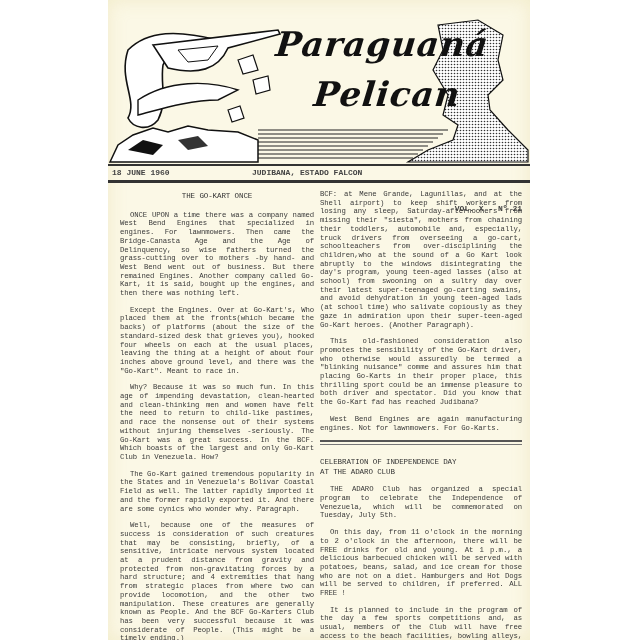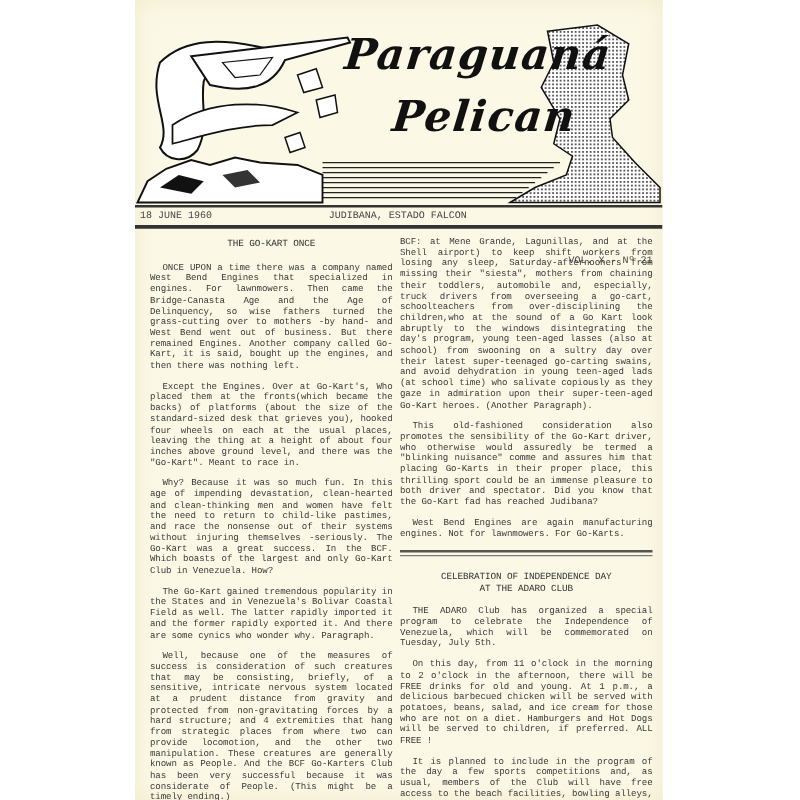--- a/index.html
+++ b/index.html
@@ -20,37 +20,37 @@
   .masthead svg { position: absolute; left: 0; top: 0; }
   .title-line {
     position: absolute; font-family: "DejaVu Serif", serif; font-style: italic; font-weight: bold;
     color: #111; font-size: 34px; letter-spacing: 1px; transform: skewX(-6deg);
   }
   .title-1 { left: 168px; top: 24px; }
   .title-2 { left: 206px; top: 74px; }
   .dateline {
     position: absolute; left: 0; top: 164px; width: 422px; height: 14px;
     border-top: 2px solid #333; border-bottom: 3px solid #333;
-    font-size: 8px; line-height: 12px; color: #444;
+    font-size: 8px; line-height: 12px; color: #444; font-weight: bold;
   }
   .dateline span { position: absolute; top: 1px; }
   .dl-date { left: 4px; }
-  .dl-place { left: 155px; }
+  .dl-place { left: 144px; }
   .dl-vol { right: 8px; margin-top: 36px; }
   .col {
     position: absolute; top: 192px; font-size: 7.3px; line-height: 8.7px; color: #3a3a3a;
     text-align: justify; letter-spacing: -0.1px;
   }
   .col-left { left: 12px; width: 194px; }
   .col-right { left: 212px; width: 202px; top: 190px; }
   .col p { margin: 0 0 8px 0; text-indent: 10px; }
   .col p.noindent { text-indent: 0; }
   .headline { text-align: center; margin: 0 0 10px 0; font-size: 7.5px; color: #333; }
   .rule { border-top: 2px double #555; margin: 4px 0 12px 0; height: 2px; border-bottom: 1px solid #777; }
-  .headline2 { text-align: center; margin: 0 0 8px 0; font-size: 7.5px; line-height: 10px; color: #333; }
+  .headline2 { text-align: left; margin: 0 0 8px 0; font-size: 7.5px; line-height: 10px; color: #333; }
 </style>
 </head>
 <body>
 
 <div class="page">
 
   <div class="masthead">
     <svg width="422" height="168" viewBox="0 0 422 168">
 
       <g stroke="#222" stroke-width="1" fill="none">

